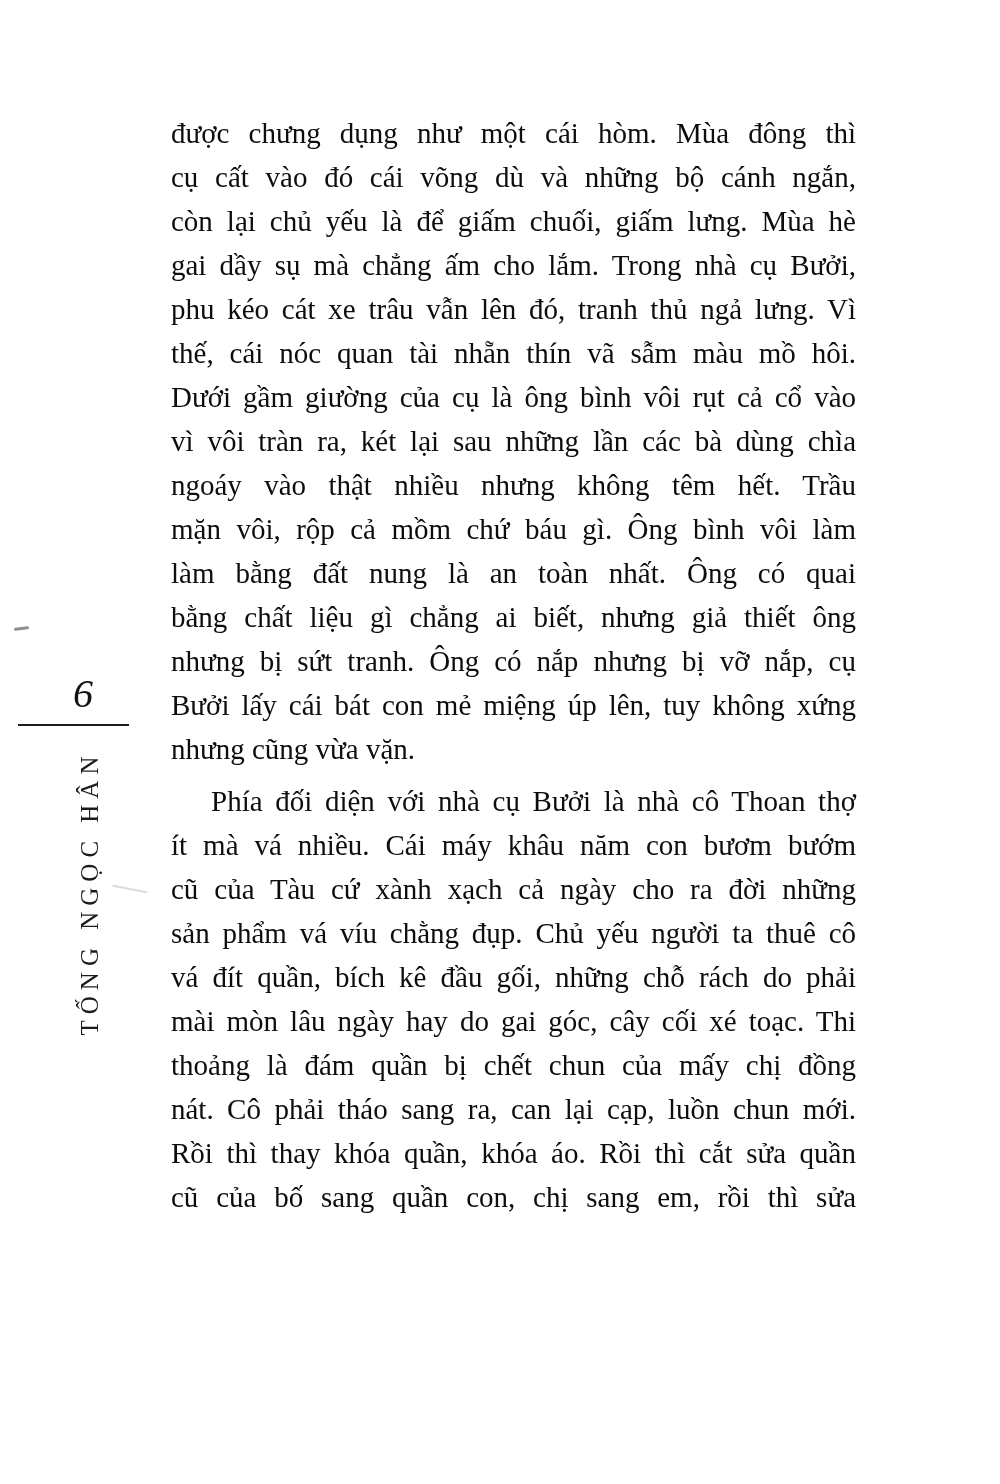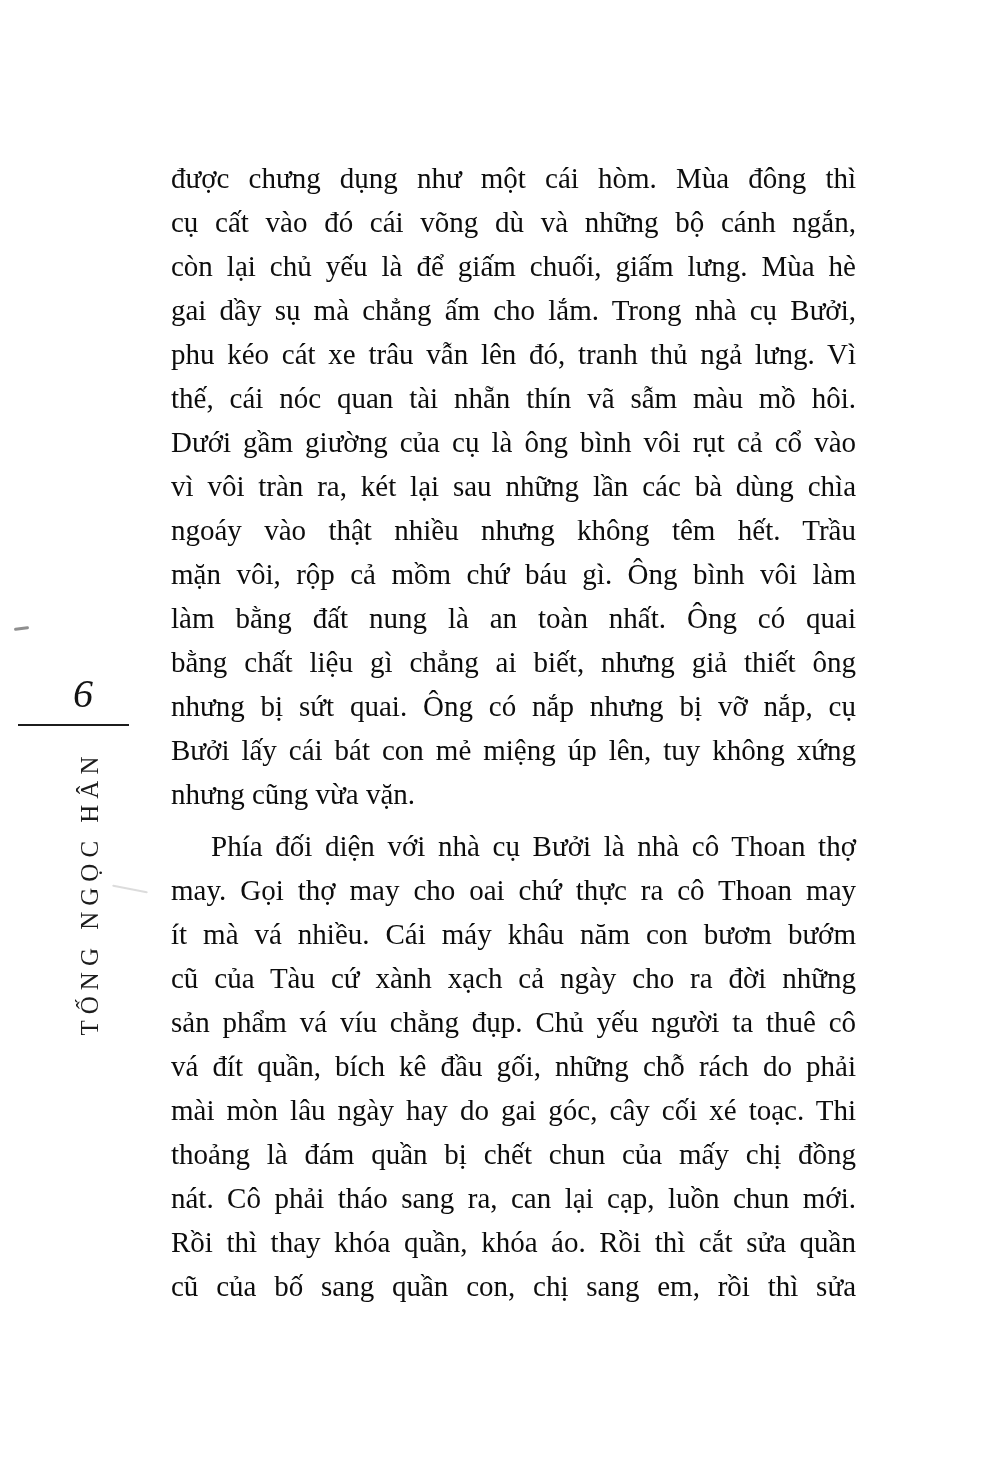--- a/index.html
+++ b/index.html
@@ -19,21 +19,20 @@
   }
 
   
   .text-block {
     position: absolute;
     left: 171px;
     top: 111px;
     width: 685px;
     font-size: 29px;
     color: #0d0d0d;
-    margin-top: 45px;
   }
   .line {
     height: 44px;
     line-height: 44px;
     text-align: justify;
     text-align-last: justify;
     -moz-text-align-last: justify;
     overflow: visible;
     white-space: normal;
   }
@@ -122,25 +121,24 @@
     <div class="line">còn lại chủ yếu là để giấm chuối, giấm lưng. Mùa hè</div>
     <div class="line">gai dầy sụ mà chẳng ấm cho lắm. Trong nhà cụ Bưởi,</div>
     <div class="line">phu kéo cát xe trâu vẫn lên đó, tranh thủ ngả lưng. Vì</div>
     <div class="line">thế, cái nóc quan tài nhẵn thín vã sẫm màu mồ hôi.</div>
     <div class="line">Dưới gầm giường của cụ là ông bình vôi rụt cả cổ vào</div>
     <div class="line">vì vôi tràn ra, két lại sau những lần các bà dùng chìa</div>
     <div class="line">ngoáy vào thật nhiều nhưng không têm hết. Trầu</div>
     <div class="line">mặn vôi, rộp cả mồm chứ báu gì. Ông bình vôi làm</div>
     <div class="line">làm bằng đất nung là an toàn nhất. Ông có quai</div>
     <div class="line">bằng chất liệu gì chẳng ai biết, nhưng giả thiết ông</div>
-    <div class="line">nhưng bị sứt quai. Ông có nắp nhưng bị vỡ nắp, cụ</div>
+    <div class="line">nhưng bị sứt tranh. Ông có nắp nhưng bị vỡ nắp, cụ</div>
     <div class="line">Bưởi lấy cái bát con mẻ miệng úp lên, tuy không xứng</div>
     <div class="line end">nhưng cũng vừa vặn.</div>
     <div class="line indent break">Phía đối diện với nhà cụ Bưởi là nhà cô Thoan thợ</div>
-    <div class="line">may. Gọi thợ may cho oai chứ thực ra cô Thoan may</div>
     <div class="line">ít mà vá nhiều. Cái máy khâu năm con bươm bướm</div>
     <div class="line">cũ của Tàu cứ xành xạch cả ngày cho ra đời những</div>
     <div class="line">sản phẩm vá víu chằng đụp. Chủ yếu người ta thuê cô</div>
     <div class="line">vá đít quần, bích kê đầu gối, những chỗ rách do phải</div>
     <div class="line">mài mòn lâu ngày hay do gai góc, cây cối xé toạc. Thi</div>
     <div class="line">thoảng là đám quần bị chết chun của mấy chị đồng</div>
     <div class="line">nát. Cô phải tháo sang ra, can lại cạp, luồn chun mới.</div>
     <div class="line">Rồi thì thay khóa quần, khóa áo. Rồi thì cắt sửa quần</div>
     <div class="line">cũ của bố sang quần con, chị sang em, rồi thì sửa</div>
   </div>

